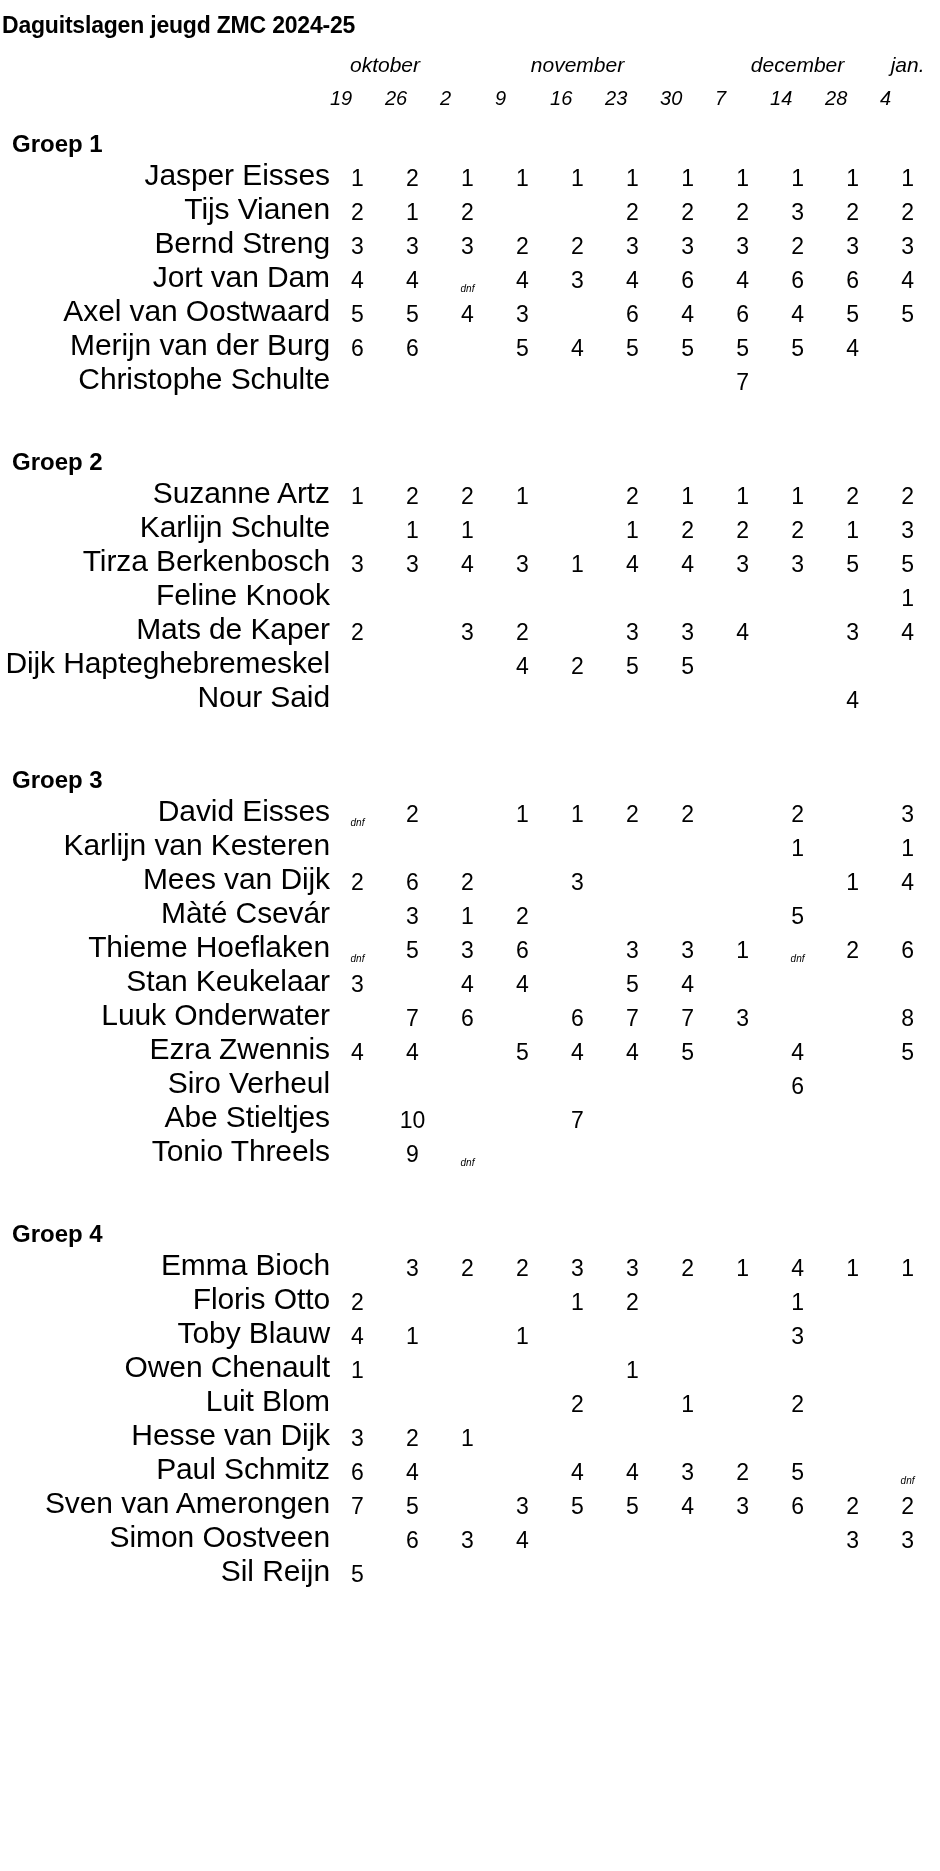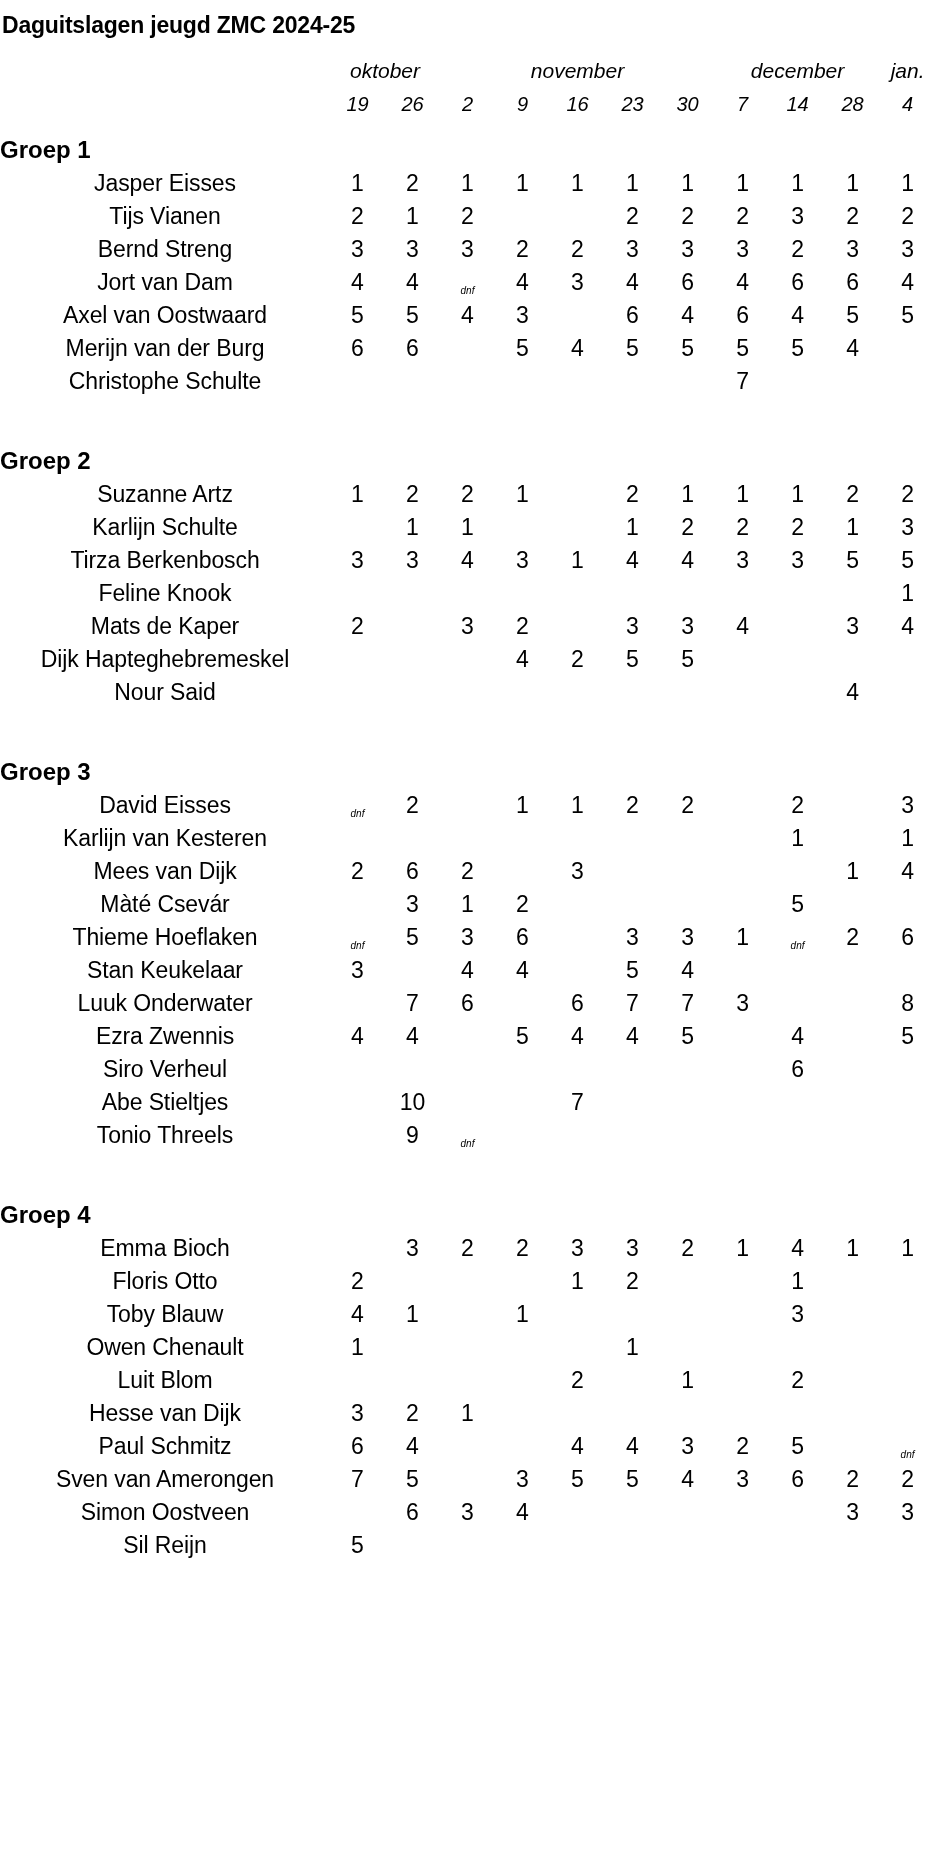--- a/index.html
+++ b/index.html
@@ -25,21 +25,21 @@
     font-size: 23px;
     font-weight: bold;
     line-height: 1;
     padding: 14px 0 0 2px;
     letter-spacing: -0.2px;
   }
   table.results {
     border-collapse: collapse;
     width: 752px;
     table-layout: fixed;
-    margin-top: 16px;
+    margin-top: 10px;
   }
   table.results col.c-name { width: 330px; }
   table.results col.c-date { width: 55px; }
   td, th {
     padding: 0;
     margin: 0;
     vertical-align: bottom;
     font-weight: normal;
   }
   
@@ -47,48 +47,47 @@
     font-size: 21px;
     font-style: italic;
     text-align: center;
     height: 30px;
     padding-bottom: 2px;
     white-space: nowrap;
   }
   tr.day-row td {
     font-size: 20px;
     font-style: italic;
-    text-align: center;
     height: 31px;
     padding-bottom: 2px;
   }
   tr.day-row td.name-cell,
   tr.month-row td.name-cell {
     text-align: left;
     padding-left: 14px;
   }
   
   tr.group-row td {
     font-size: 24px;
     font-weight: bold;
-    padding-left: 0;
+    padding-left: 12px;
     padding-top: 10px;
     height: 36px;
     text-align: left;
   }
   
   tr.spacer-row td {
     height: 34px;
     font-size: 1px;
     line-height: 1px;
   }
   
   tr.athlete-row td.name-cell {
-    font-size: 23px;
-    text-align: center;
+    font-size: 30px;
+    text-align: right;
     height: 33px;
     white-space: nowrap;
     letter-spacing: -0.1px;
   }
   tr.athlete-row td.score-cell {
     font-size: 23px;
     text-align: center;
     height: 33px;
   }
   tr.athlete-row td.score-cell.dnf {

